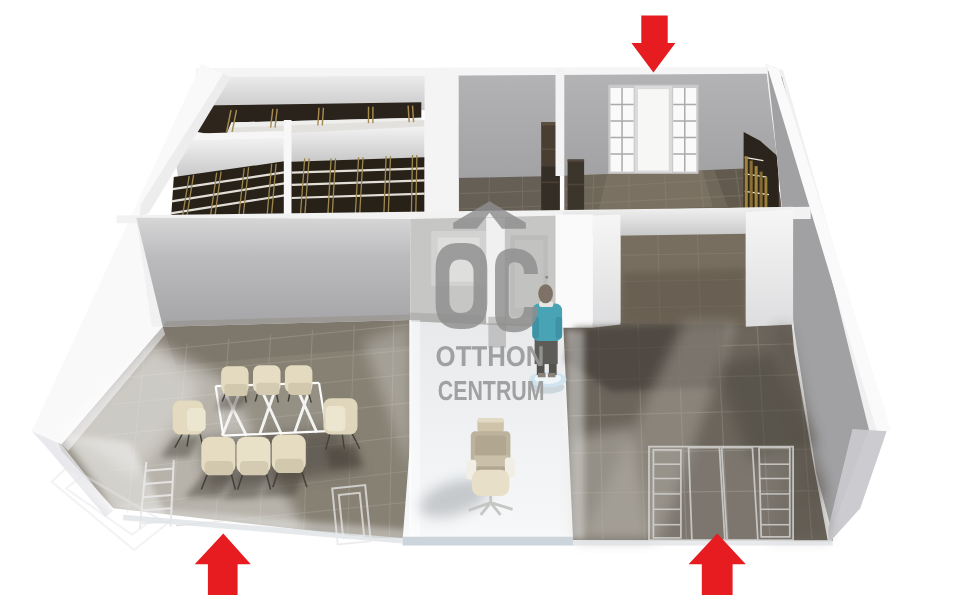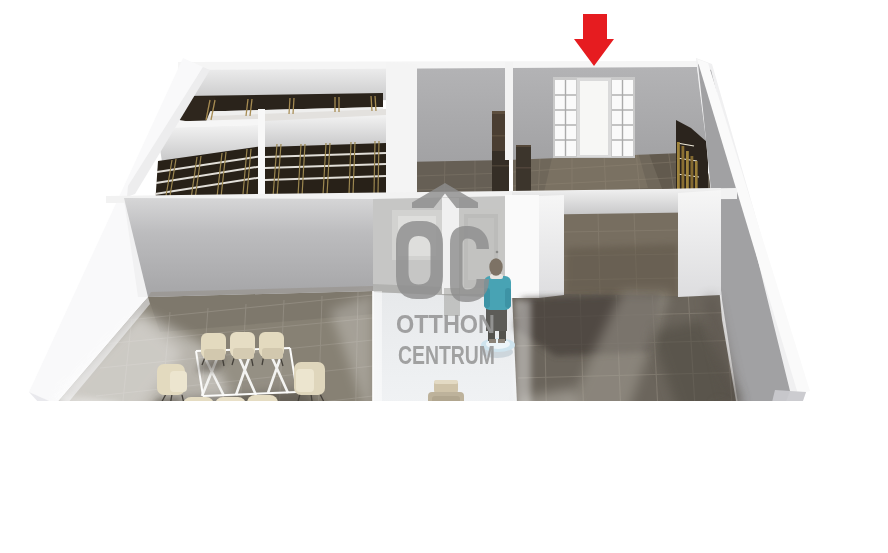--- a/index.html
+++ b/index.html
@@ -1,16 +1,16 @@
 <!DOCTYPE html>
 <html><head>
 <meta charset="utf-8">
 <style>
   html,body{margin:0;padding:0;background:#ffffff;}
-  .stage{position:relative;width:888px;height:401px;overflow:hidden;font-family:"Liberation Sans", sans-serif;}
+  .stage{position:relative;width:888px;height:553px;overflow:hidden;font-family:"Liberation Sans", sans-serif;}
 </style>
 </head>
 <body>
 <div class="stage">
 <svg width="888" height="553" viewBox="0 0 888 553">
 <defs>
   <filter id="b1" x="-40%" y="-40%" width="180%" height="180%">
           <feGaussianBlur stdDeviation="3"></feGaussianBlur>
         </filter>
   <filter id="b2" x="-40%" y="-40%" width="180%" height="180%">

